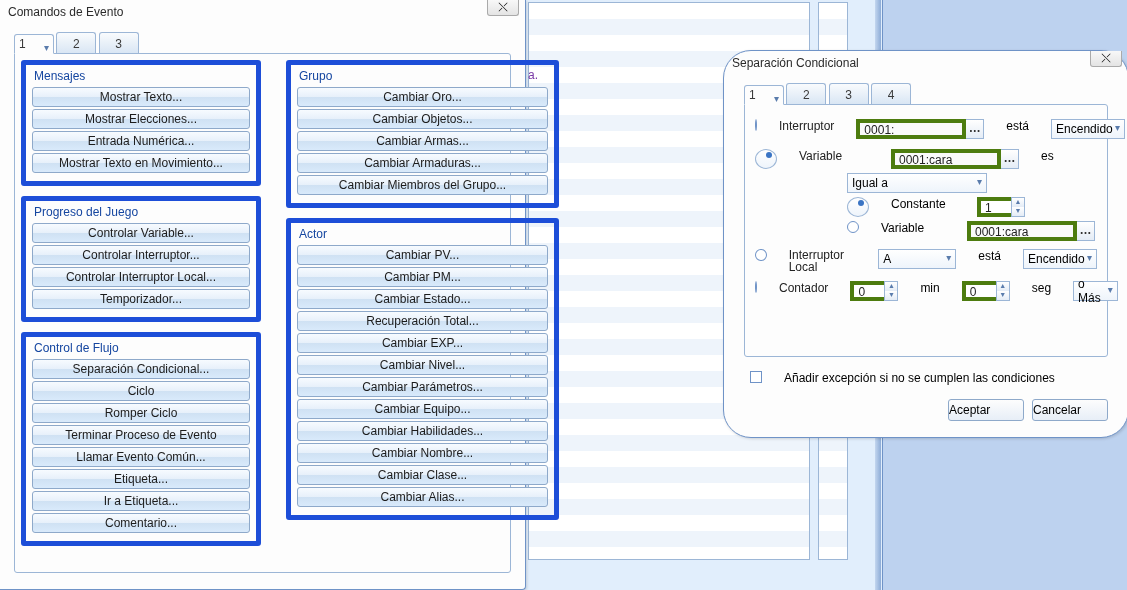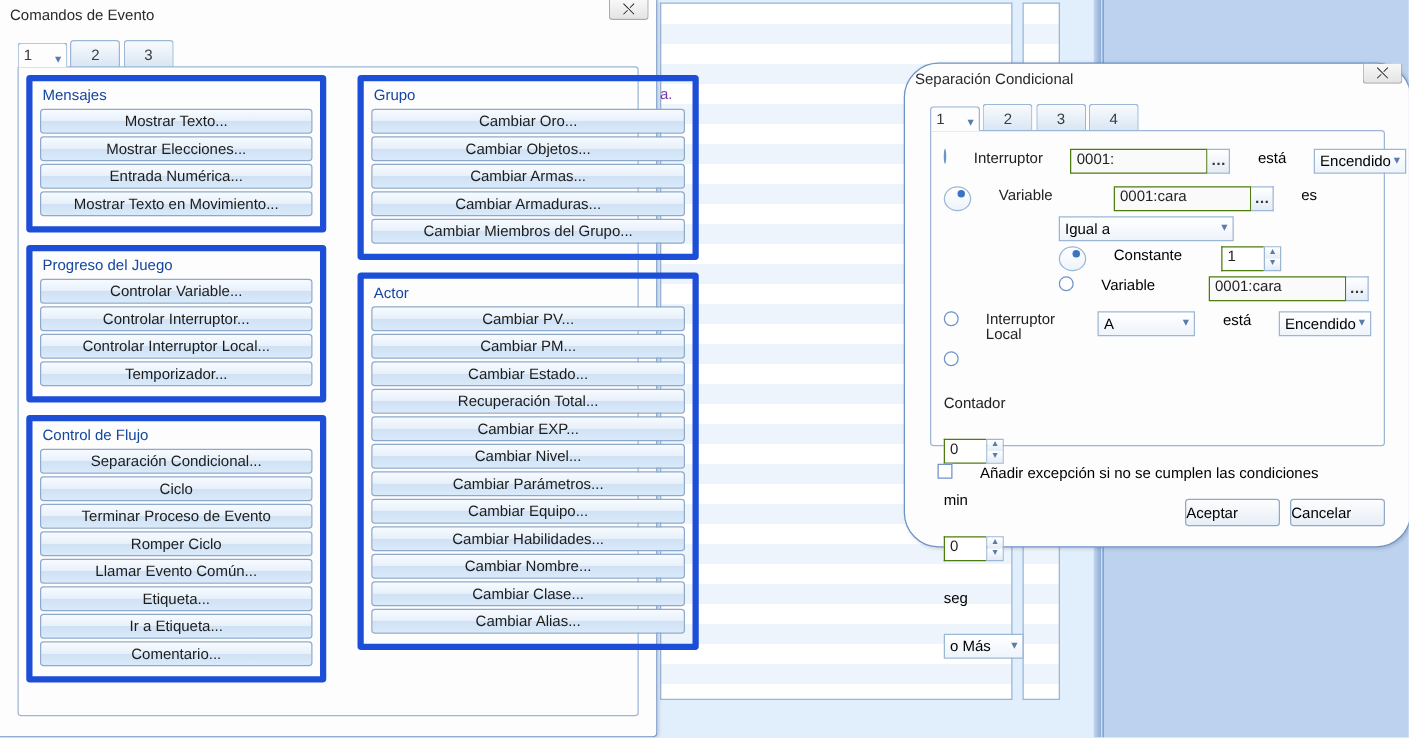--- a/index.html
+++ b/index.html
@@ -56,21 +56,21 @@
     position: absolute; border: 1px solid #9cb6d6;
     background: repeating-linear-gradient(#ffffff 0 16px, #eef4fb 16px 32px);
   }
 
   
   .row { display: flex; align-items: flex-start; margin: 4px 0; gap: 22px; }
   .radio { width: 12px; height: 12px; border: 1px solid #6f93c7; border-radius: 50%; display:inline-flex; align-items:center; justify-content:center; background:#fff; }
   .radio.sel::after { content:""; width:6px; height:6px; border-radius:50%; background:#3a74c4; }
   .chk { width:12px; height:12px; border:1px solid #6f93c7; background:#fff; display:inline-block; }
   .lbl { width: 70px; color: #222; }
-  .txt { border: 1px solid #4d7c0f; background: #fff; color:#222; height: 20px; padding: 0 4px; }
+  .txt { border: 4px solid #4d7c0f; background: #fff; color:#222; height: 20px; padding: 0 4px; }
   .txt.ro { background: #fafafa; }
   .sel { border: 1px solid #9cb6d6; background:linear-gradient(#fff,#eef4fb); height:20px; padding:0 16px 0 4px; position:relative; display:inline-flex; align-items:center; }
   .sel::after { content:"▾"; position:absolute; right:4px; top:2px; font-size:10px; color:#5a7cac; }
   .spin { display:inline-flex; }
   .spin .txt { width:34px; border-right:none; }
   .spin .spbtns { width:14px; height:20px; border:1px solid #9cb6d6; display:flex; flex-direction:column; }
   .spin .spbtns div { flex:1; font-size:7px; text-align:center; line-height:8px; color:#5a7cac; background:linear-gradient(#fff,#e4ecf6); }
   .ell { width:18px; height:20px; border:1px solid #9cb6d6; border-left:none; background:linear-gradient(#fff,#e4ecf6); text-align:center; line-height:16px; font-weight:bold; color:#333;}
 
   .btn {
@@ -115,22 +115,22 @@
           <div class="grp-title">Progreso del Juego</div>
           <div class="wbtn">Controlar Variable...</div>
           <div class="wbtn">Controlar Interruptor...</div>
           <div class="wbtn">Controlar Interruptor Local...</div>
           <div class="wbtn">Temporizador...</div>
         </div>
         <div class="grp">
           <div class="grp-title">Control de Flujo</div>
           <div class="wbtn">Separación Condicional...</div>
           <div class="wbtn">Ciclo</div>
+          <div class="wbtn">Romper Ciclo</div>
           <div class="wbtn">Terminar Proceso de Evento</div>
-          <div class="wbtn">Romper Ciclo</div>
           <div class="wbtn">Llamar Evento Común...</div>
           <div class="wbtn">Etiqueta...</div>
           <div class="wbtn">Ir a Etiqueta...</div>
           <div class="wbtn">Comentario...</div>
         </div>
       </div>
       <div class="col right">
         <div class="grp">
           <div class="grp-title">Grupo</div>
           <div class="wbtn">Cambiar Oro...</div>
@@ -223,21 +223,21 @@
         <span class="lbl" style="line-height:12px;">Interruptor Local</span>
         <span class="sel" style="width:80px;">
             <span>A</span>
           </span>
         <span>está</span>
         <span class="sel" style="width:74px;">
             <span>Encendido</span>
           </span>
       </div>
 
-      <div class="row" style="margin-top:8px;flex-direction:column;">
+      <div class="row" style="margin-top:8px;">
         <span class="radio"></span>
         <span class="lbl">Contador</span>
         <span class="spin">
             <span class="txt">0</span>
             <span class="spbtns">
               <div>▲</div>
               <div>▼</div>
             </span>
           </span>
         <span>min</span>

